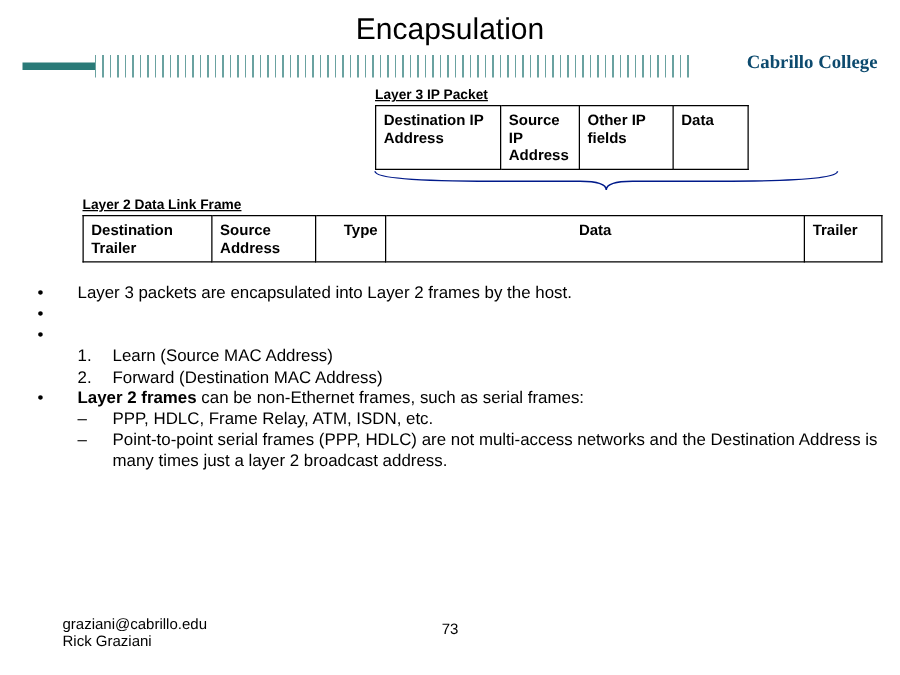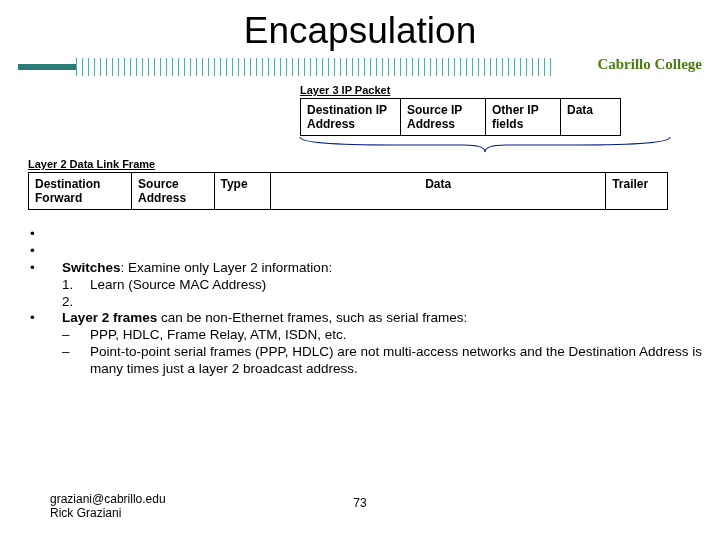--- a/index.html
+++ b/index.html
@@ -7,21 +7,21 @@
     margin: 0;
     width: 720px;
     height: 540px;
     font-family: Arial, sans-serif;
     background: #fff;
     position: relative;
     overflow: hidden;
   }
   .title {
     text-align: center;
-    font-size: 37px;
+    font-size: 24px;
     padding: 10px 0 4px 0;
   }
   .divider {
     position: relative;
     height: 22px;
     margin: 0 18px 6px 18px;
   }
   .divider .bar {
     position: absolute;
     left: 0; top: 8px;
@@ -31,21 +31,21 @@
   .divider .ticks {
     position: absolute;
     left: 58px; right: 150px; top: 2px; bottom: 2px;
     background: repeating-linear-gradient(to right, #2a7a78 0 1px, transparent 1px 6px);
     opacity: 0.7;
   }
   .divider .brand {
     position: absolute;
     right: 0; top: 0;
     font-weight: bold;
-    color: #4d7c0f;
+    color: #0c4a6e;
     font-size: 15px;
     font-family: "Times New Roman", serif;
   }
   .label-small {
     font-size: 11px;
     font-weight: bold;
     margin: 6px 0 2px 0;
     text-decoration: underline;
   }
   .layer3-wrap { margin-left: 300px; width: 370px; }
@@ -55,35 +55,35 @@
   }
   .packet-table td {
     border: 1px solid #000;
     font-size: 12px;
     font-weight: bold;
     padding: 4px 6px;
     vertical-align: top;
     height: 34px;
   }
   .layer3 td:nth-child(1){ width:100px;}
-  .layer3 td:nth-child(2){ width:85px;}
+  .layer3 td:nth-child(2){ width:63px;}
   .layer3 td:nth-child(3){ width:75px;}
   .layer3 td:nth-child(4){ width:60px;}
   .bracket3 {
     position: relative;
     height: 16px;
     margin: 0 0 0 300px;
     width: 370px;
   }
   .bracket3 svg { position:absolute; left:-6px; top:0; }
-  .layer2-wrap { margin: 2px 12px 0 28px; }
+  .layer2-wrap { margin: 2px 12px 0 66px; }
   .layer2 { width: 640px; }
   .layer2 td:nth-child(1){ width:100px;}
   .layer2 td:nth-child(2){ width:80px;}
-  .layer2 td:nth-child(3){ width:55px;}
+  .layer2 td:nth-child(3){ width:55px;text-align:right;}
   .layer2 td:nth-child(4){ width:325px; text-align:center;}
   .layer2 td:nth-child(5){ width:60px;}
   .bullets {
     font-size: 13.5px;
     margin: 16px 18px 0 30px;
     line-height: 1.25;
   }
   .bullets .row { display:flex; }
   .bullets .bul { width: 32px; flex:none; }
   .bullets .sub1 { margin-left: 32px; display:flex; }
@@ -131,47 +131,48 @@
   <svg width="382" height="20">
     <path d="M 6 1 Q 6 9 100 9 L 170 9 Q 191 9 191 16 Q 191 9 212 9 L 282 9 Q 376 9 376 1" stroke="#001a8a" stroke-width="1.2" fill="none"></path>
   </svg>
 </div>
 
 <div class="layer2-wrap">
   <div class="label-small">Layer 2 Data Link Frame</div>
   <table class="packet-table layer2">
     <tbody>
         <tr>
-      <td>Destination Forward</td>
+      <td>Destination Trailer</td>
       <td>Source Address</td>
       <td>Type</td>
       <td>Data</td>
       <td>Trailer</td>
     </tr>
   </tbody>
     </table>
 </div>
 
 <div class="bullets">
   <div class="row">
       <div class="bul">•</div>
+      <div>Layer 3 packets are encapsulated into Layer 2 frames by the host.</div>
     </div>
   <div class="row">
       <div class="bul">•</div>
     </div>
   <div class="row">
       <div class="bul">•</div>
-      <div><b>Switches</b><span>: Examine only Layer 2 information:</span></div>
     </div>
   <div class="sub1">
       <div class="num">1.</div>
       <div>Learn (Source MAC Address)</div>
     </div>
   <div class="sub1">
       <div class="num">2.</div>
+      <div>Forward (Destination MAC Address)</div>
     </div>
   <div class="row">
       <div class="bul">•</div>
       <div><b>Layer 2 frames</b><span> can be non-Ethernet frames, such as serial frames:</span></div>
     </div>
   <div class="sub2">
       <div class="dash">–</div>
       <div>PPP, HDLC, Frame Relay, ATM, ISDN, etc.</div>
     </div>
   <div class="sub2">

